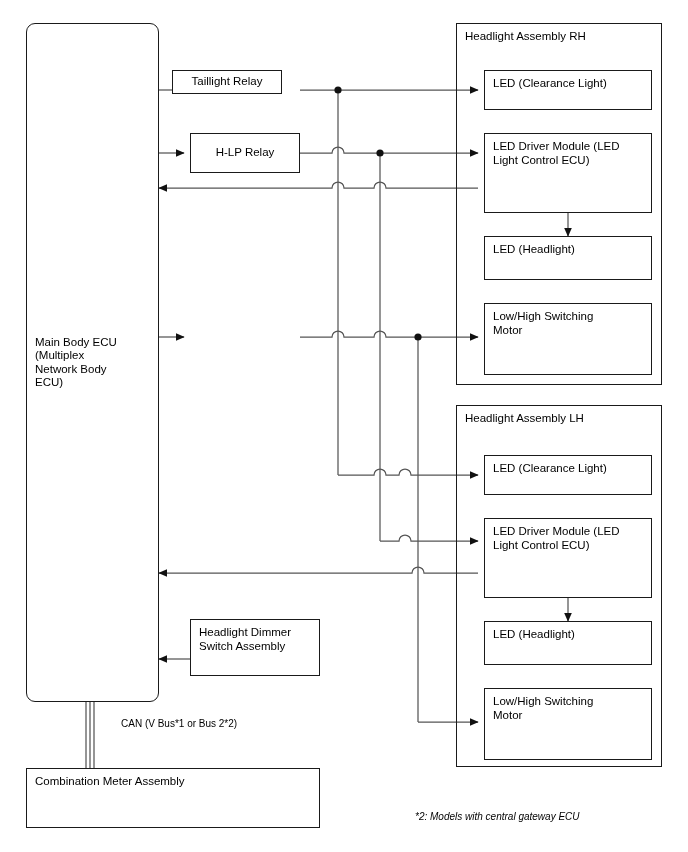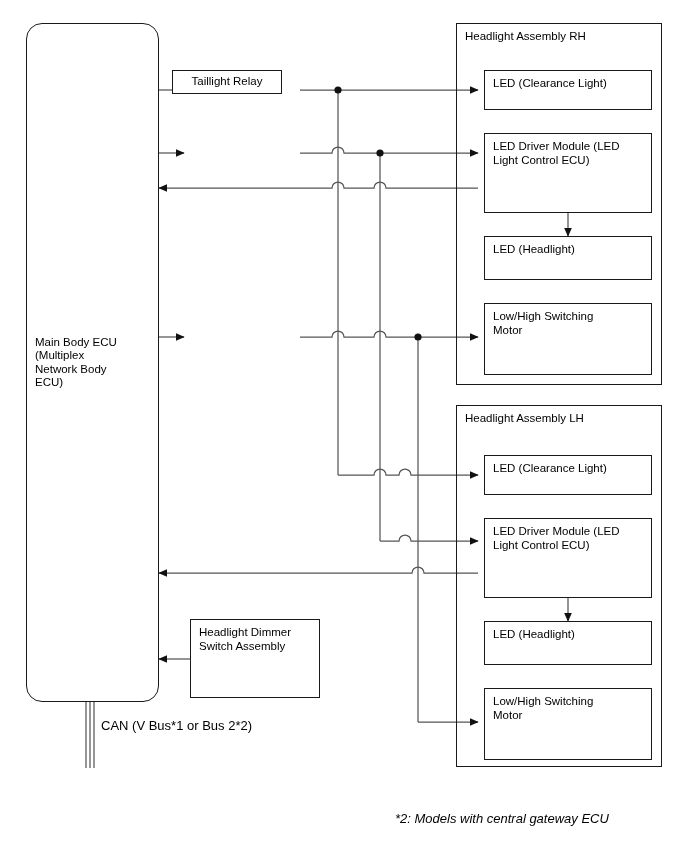--- a/index.html
+++ b/index.html
@@ -52,23 +52,24 @@
   .ecu-box .node-label {
     top: 50%;
     transform: translateY(-50%);
   }
   .group-box {
     border: 1.6px solid #1a1a1a;
     background: transparent;
   }
   .note {
     position: absolute;
-    font-size: 13px;
+    font-size: 10px;
     color: #000000;
     white-space: nowrap;
+    margin-left: 20px;
   }
 </style>
 </head>
 <body>
 
 <div id="diagram-root">
 
   <svg id="wire-layer" viewBox="0 0 688 852" width="688" height="852">
     <defs>
       <marker id="arrow" viewBox="0 0 10 10" refX="9.2" refY="5" markerWidth="7" markerHeight="7" orient="auto-start-reverse">
@@ -115,38 +116,44 @@
       <path d="M 94 701 L 94 768"></path>
     </g>
 
     <g fill="#111111">
       <circle cx="338" cy="90" r="3.6"></circle>
       <circle cx="380" cy="153" r="3.6"></circle>
       <circle cx="418" cy="337" r="3.6"></circle>
     </g>
   </svg>
 
-  <div class="node ecu-box" style="left:26px; top:23px; width:133px; height:679px;border-radius:16px;">
+  <div class="node ecu-box" style="left:26px; top:23px; width:133px; height:679px;">
     <div class="node-label">Main Body ECU
 (Multiplex
 Network Body
 ECU)</div>
   </div>
 
   <div class="node center-label" style="left:172px; top:70px; width:110px; height:24px;">
     <div class="node-label">Taillight Relay</div>
   </div>
 
-
-
-  <div class="node" style="left:190px; top:619px; width:130px; height:79px;">
+  <div class="node center-label" style="left:190px; top:133px; width:110px; height:40px;">
+    <div class="node-label">H-LP Relay</div>
+  </div>
+
+
+  <div class="node" style="left:190px; top:619px; width:130px; height:57px;">
     <div class="node-label">Headlight Dimmer
 Switch Assembly</div>
   </div>
 
+  <div class="node" style="left:26px; top:768px; width:294px; height:60px;">
+    <div class="node-label">Combination Meter Assembly</div>
+  </div>
 
   <div class="note" style="left:101px; top:718px;">CAN (V Bus*1 or Bus 2*2)</div>
 
   <div class="node group-box" style="left:456px; top:23px; width:206px; height:362px;">
     <div class="node-label">Headlight Assembly RH</div>
   </div>
 
   <div class="node thin" style="left:484px; top:70px; width:168px; height:40px;">
     <div class="node-label">LED (Clearance Light)</div>
   </div>

